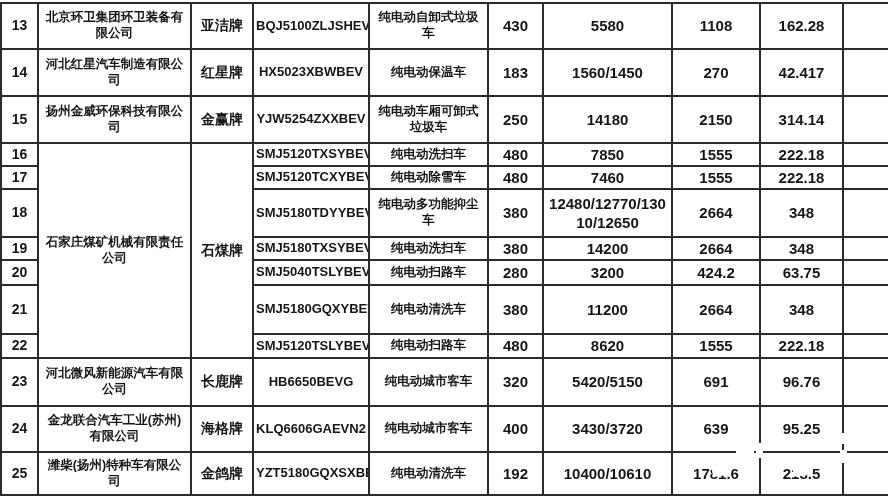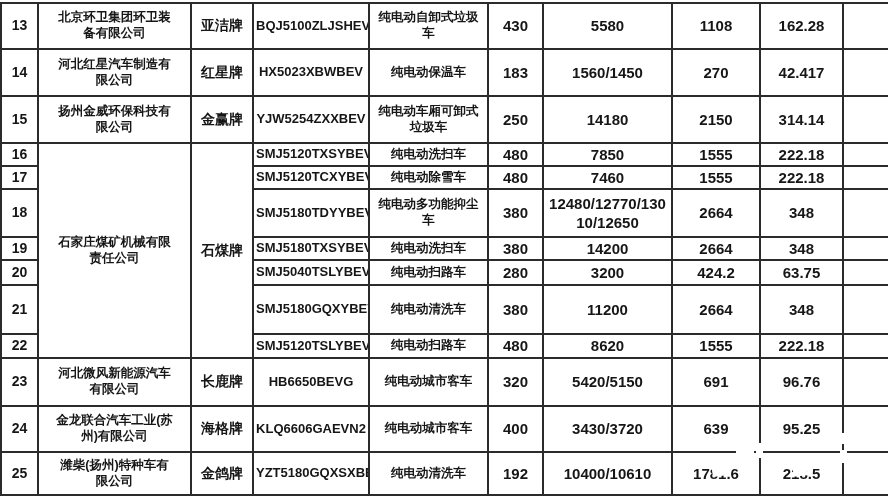--- a/index.html
+++ b/index.html
@@ -22,21 +22,21 @@
     border:2px solid #2b2b2b;
     text-align:center;
     vertical-align:middle;
     font-weight:bold;
     font-size:13px;
     line-height:1.25;
     padding:0 2px;
     overflow:hidden;
   }
   td.c-no{font-size:14px;border-radius:15px;}
-  td.c-co{font-size:12.5px;padding:0 16px;}
+  td.c-co{font-size:12.5px;padding:0 4px;}
   td.c-br{font-size:14px;}
   td.c-md{font-size:13px;letter-spacing:0;margin-top:12px;}
   td.c-ty{font-size:12.5px;padding:0 3px;border-radius:8px;}
   td.c-num{font-size:15px;word-break:break-all;line-height:1.3;}
   
   .wm{position:absolute;background:#ffffff;pointer-events:none;}
   .wm1{left:712px;top:463px;width:17px;height:13px;transform:rotate(-8deg);}
   .wm2{left:793px;top:464px;width:14px;height:12px;transform:rotate(-6deg);}
   .wm3{left:756px;top:443px;width:7px;height:15px;}
   .wm4{left:840px;top:433px;width:7px;height:11px;}

